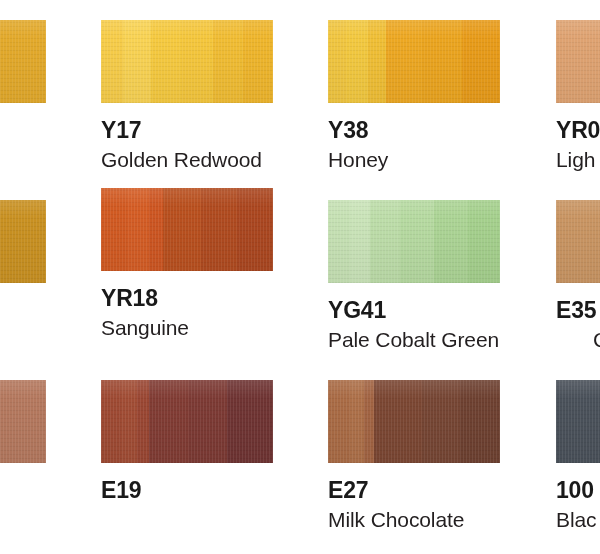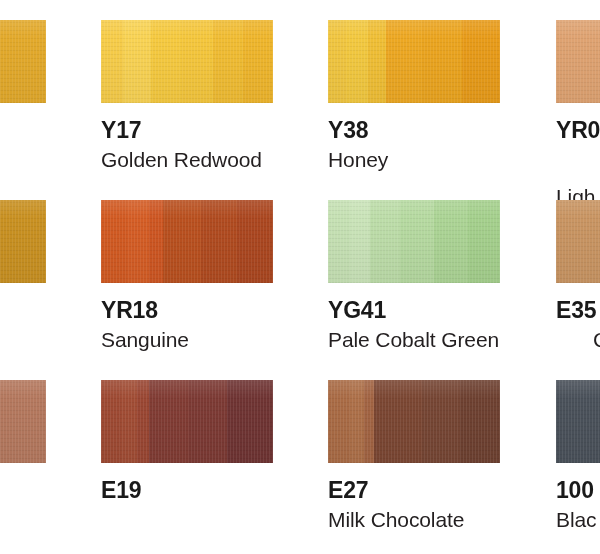--- a/index.html
+++ b/index.html
@@ -126,32 +126,32 @@
     </div>
     <div class="swatch-cell" style="left: 556px; top: 20px;">
       <div class="swatch">
         <div class="band" style="left: 0%; width: 32.2182%; background: rgb(222, 162, 113);"></div>
         <div class="grain"></div>
         <div class="sheen"></div>
       </div>
       <div class="code-wrap" style="top: 99px;">
         <div class="code">YR0</div>
       </div>
-      <div class="name-wrap" style="top: 129px; margin-top: 37px;">
+      <div class="name-wrap" style="top: 129px;">
         <div class="name">Ligh</div>
       </div>
     </div>
     <div class="swatch-cell" style="left: -126px; top: 200px;">
       <div class="swatch">
         <div class="band" style="left: 69.7674%; width: 30.6326%; background: rgb(200, 144, 33);"></div>
         <div class="grain"></div>
         <div class="sheen"></div>
       </div>
     </div>
-    <div class="swatch-cell" style="left: 101px; top: 200px;">
+    <div class="swatch-cell" style="left: 101px; top: 188px;">
       <div class="swatch">
         <div class="band" style="left: 0%; width: 15.5163%; background: rgb(209, 90, 34);"></div>
         <div class="band" style="left: 15.1163%; width: 13.1907%; background: rgb(212, 93, 37);"></div>
         <div class="band" style="left: 27.907%; width: 8.53953%; background: rgb(205, 86, 34);"></div>
         <div class="band" style="left: 36.0465%; width: 22.493%; background: rgb(185, 80, 31);"></div>
         <div class="band" style="left: 58.1395%; width: 21.3302%; background: rgb(176, 75, 32);"></div>
         <div class="band" style="left: 79.0698%; width: 21.3302%; background: rgb(171, 71, 32);"></div>
         <div class="grain"></div>
         <div class="sheen"></div>
       </div>

